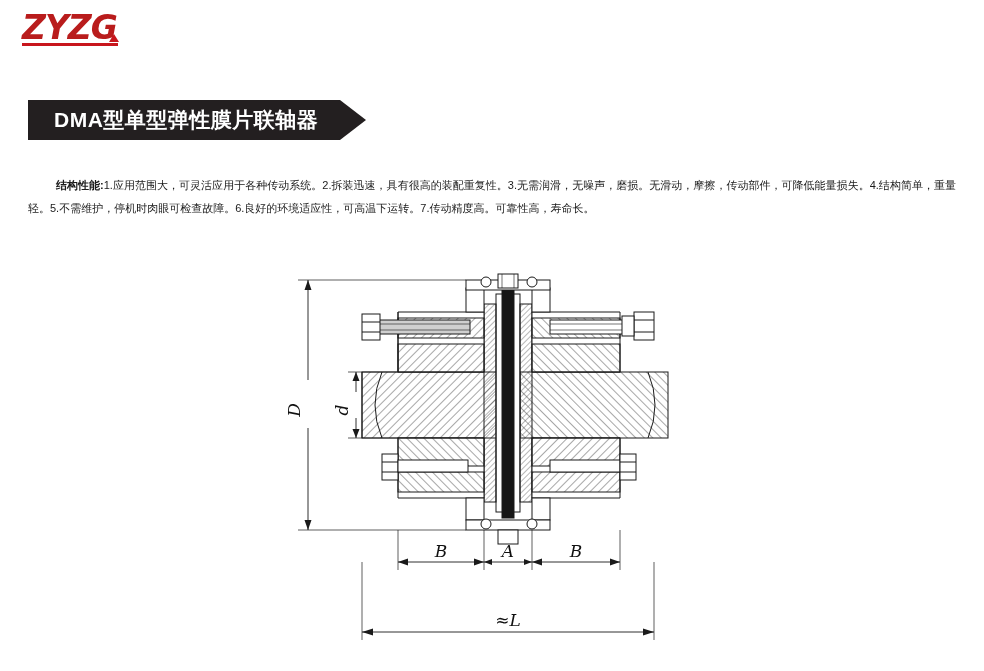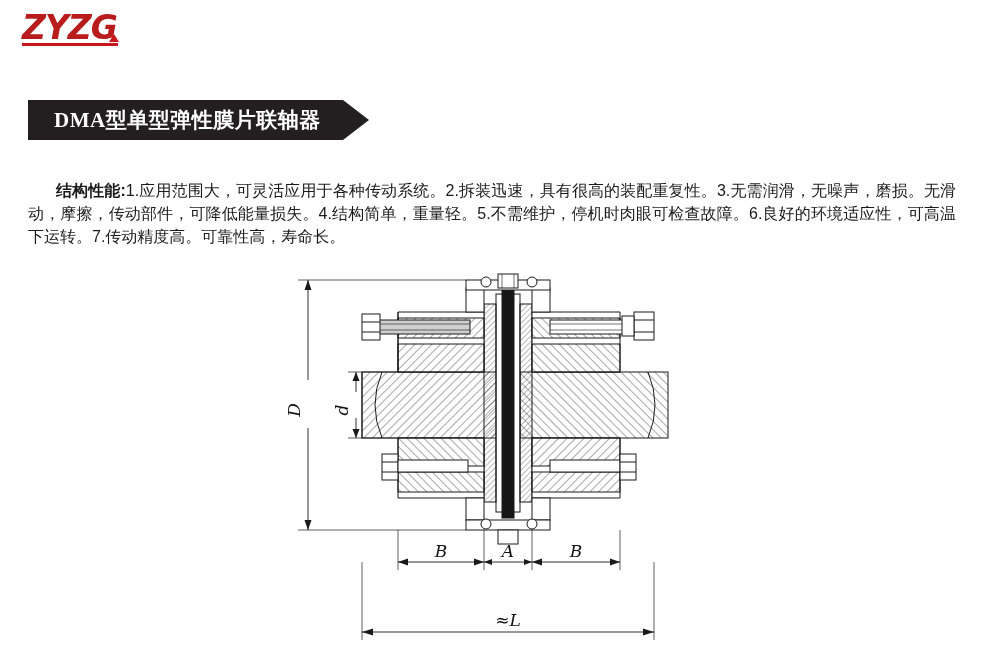--- a/index.html
+++ b/index.html
@@ -65,41 +65,41 @@
   }
   .banner-body {
     background: #231f20;
     height: 40px;
     display: flex;
     align-items: center;
     padding: 0 22px 0 26px;
   }
   .banner-title {
     color: #ffffff;
-    font-family: Liberation Serif, serif;
+    font-family: Liberation Sans, sans-serif;
     font-weight: bold;
     font-size: 21px;
     letter-spacing: 0.5px;
     white-space: nowrap;
   }
   .banner-arrow {
     width: 0;
     height: 0;
     border-top: 20px solid transparent;
     border-bottom: 20px solid transparent;
     border-left: 26px solid #231f20;
   }
 
   
   .desc {
     position: absolute;
     left: 28px;
     top: 163px;
     width: 928px;
-    font-size: 16px;
+    font-size: 11px;
     line-height: 23px;
     color: #1a1a1a;
     text-align: justify;
   }
   .desc .lead {
     font-weight: bold;
     padding-left: 28px;
   }
 
   

